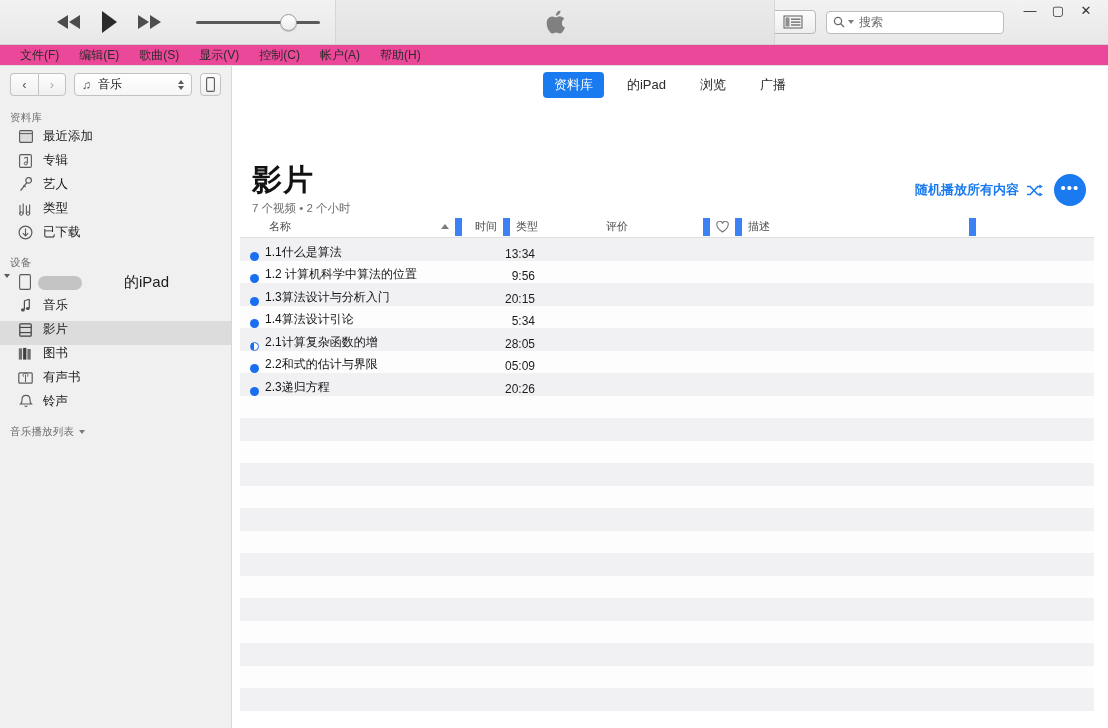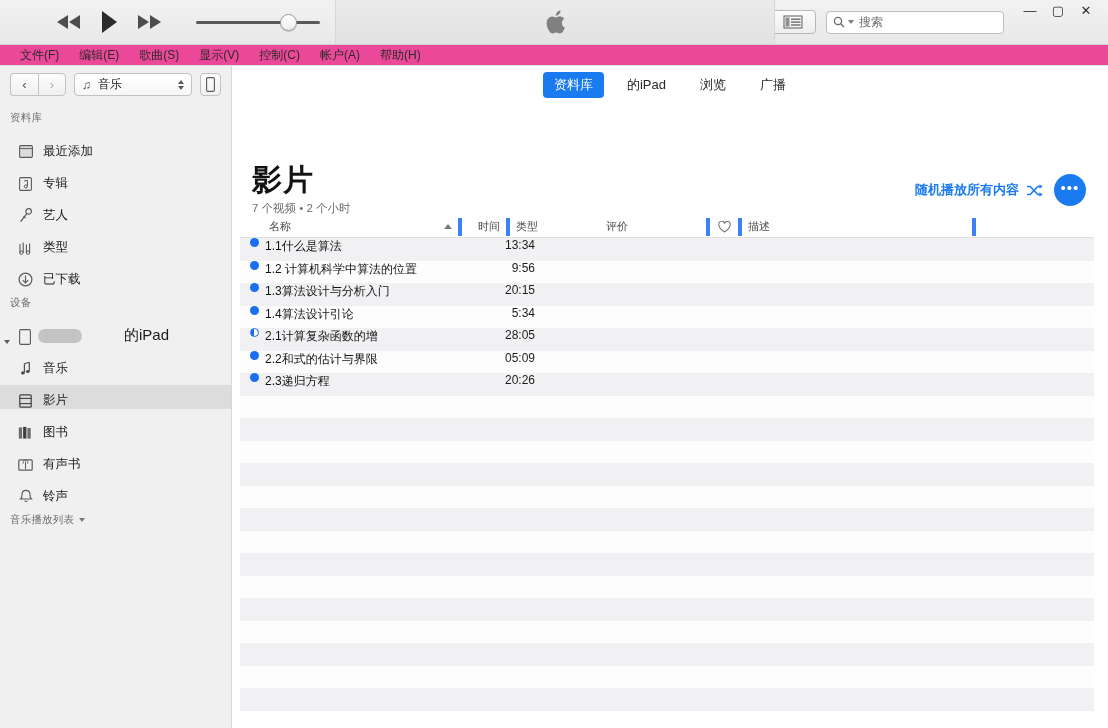--- a/index.html
+++ b/index.html
@@ -202,26 +202,25 @@
 
   .sb-section {
     font-size: 10.5px;
     color: #6e6e6e;
     padding: 8px 0 3px 10px;
     letter-spacing: .2px;
   }
   .sb-item {
     height: 24px;
     display: flex;
-    align-items: flex-end;
+    align-items: flex-start;
     gap: 9px;
     padding-left: 17px;
     font-size: 12.5px;
     color: #1b1b1b;
-    margin-top: 8px;
   }
   .sb-item.selected { background: #dcdcdc; }
   .sb-item .ico {
     width: 17px; height: 17px;
     display: flex; align-items: center; justify-content: center;
     color: #4d4d4d;
     flex: 0 0 17px;
   }
   .sb-item.device-root { padding-left: 5px; gap: 5px; }
   .disc-tri {
@@ -341,41 +340,41 @@
     height: 22px;
     border-bottom: 1px solid #dedede;
     font-size: 11px;
     color: #4b4b4b;
     padding-left: 4px;
   }
   .th {
     display: flex; align-items: center;
     height: 18px;
     padding: 0 6px;
-    border-right: 4px solid #3b82f6;
+    border-right: 7px solid #3b82f6;
     white-space: nowrap;
     overflow: hidden;
   }
   .th.name { flex: 0 0 218px; justify-content: space-between; padding-left: 25px; }
   .th.time { flex: 0 0 48px; justify-content: flex-end; }
   .th.type { flex: 0 0 90px; border-right: none; }
   .th.rating { flex: 0 0 110px; }
   .th.heart { flex: 0 0 32px; justify-content: center; }
   .th.desc { flex: 0 0 234px; }
   .th.tail { flex: 1; border-right: none; }
   .sort-caret {
     width: 0; height: 0;
     border-left: 4px solid transparent;
     border-right: 4px solid transparent;
     border-bottom: 5px solid #7c7c7c;
   }
 
   .trow {
     display: flex;
-    align-items: flex-start;
+    align-items: flex-end;
     height: 22.5px;
     font-size: 12px;
     color: #141414;
     padding-left: 4px;
   }
   .trow.odd { background: #f1f1f4; }
   .trow.even { background: #fdfdfe; }
   .cell-dot {
     flex: 0 0 21px;
     display: flex; align-items: center; justify-content: center;

